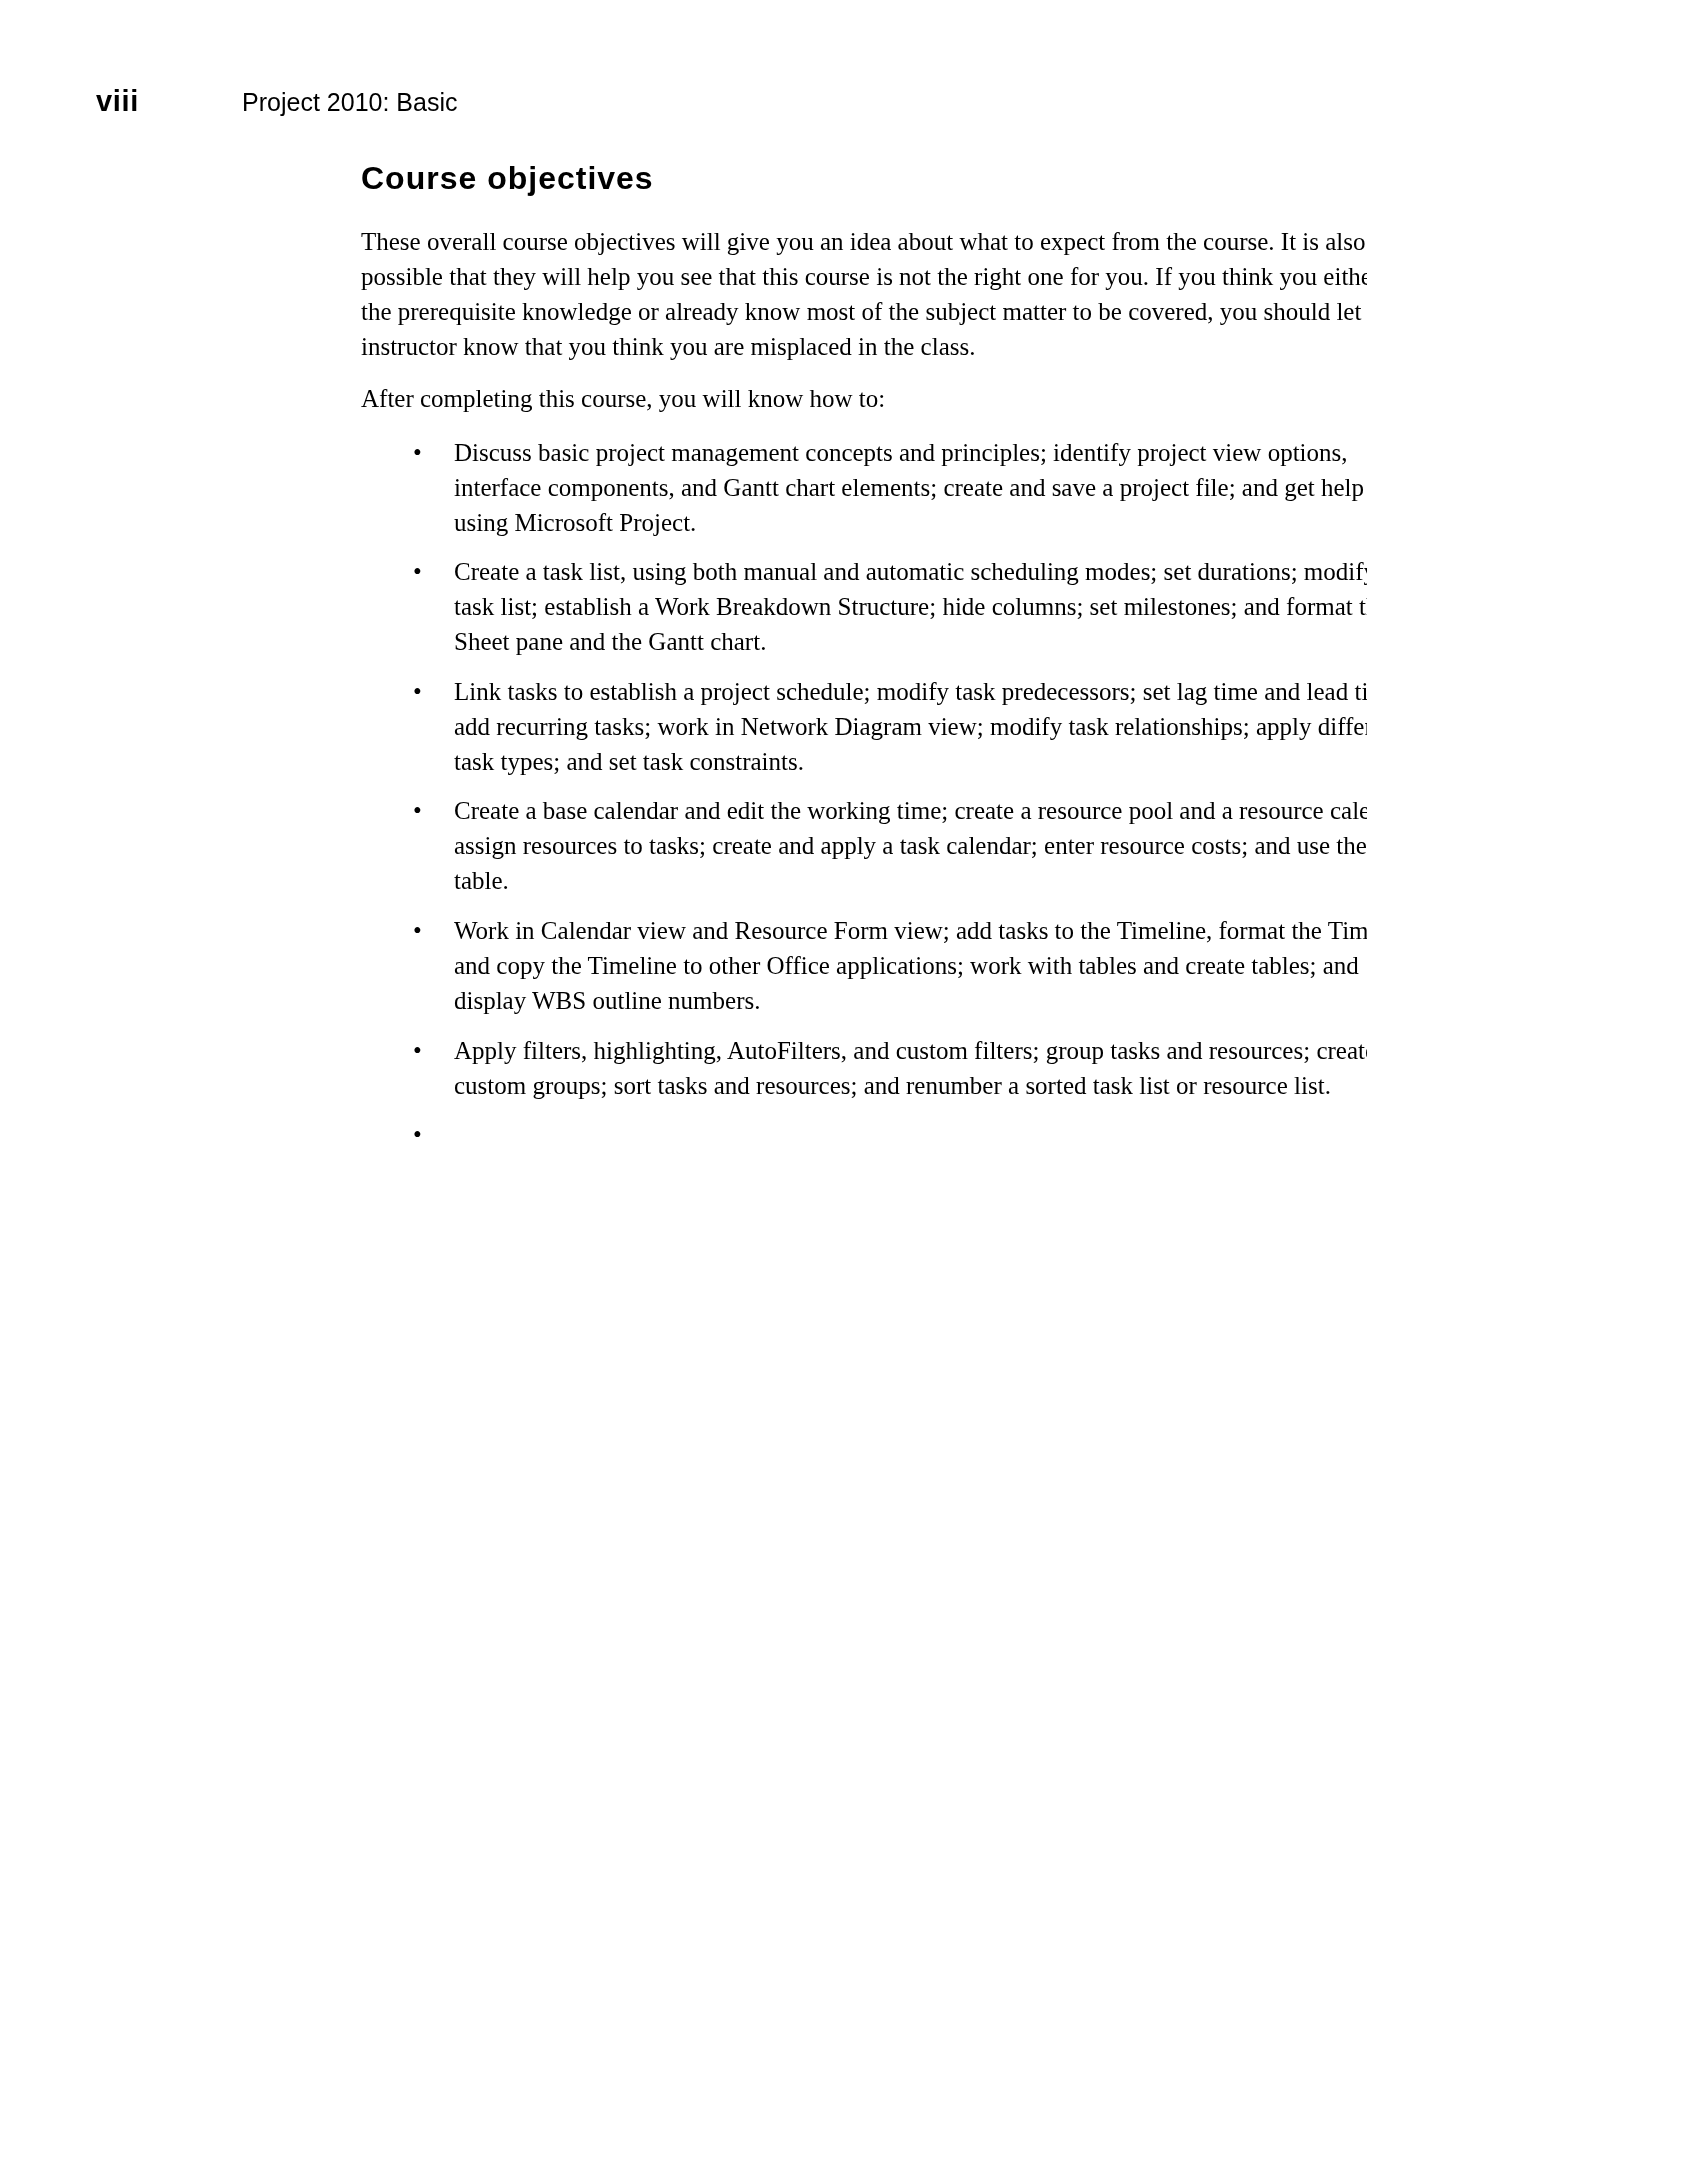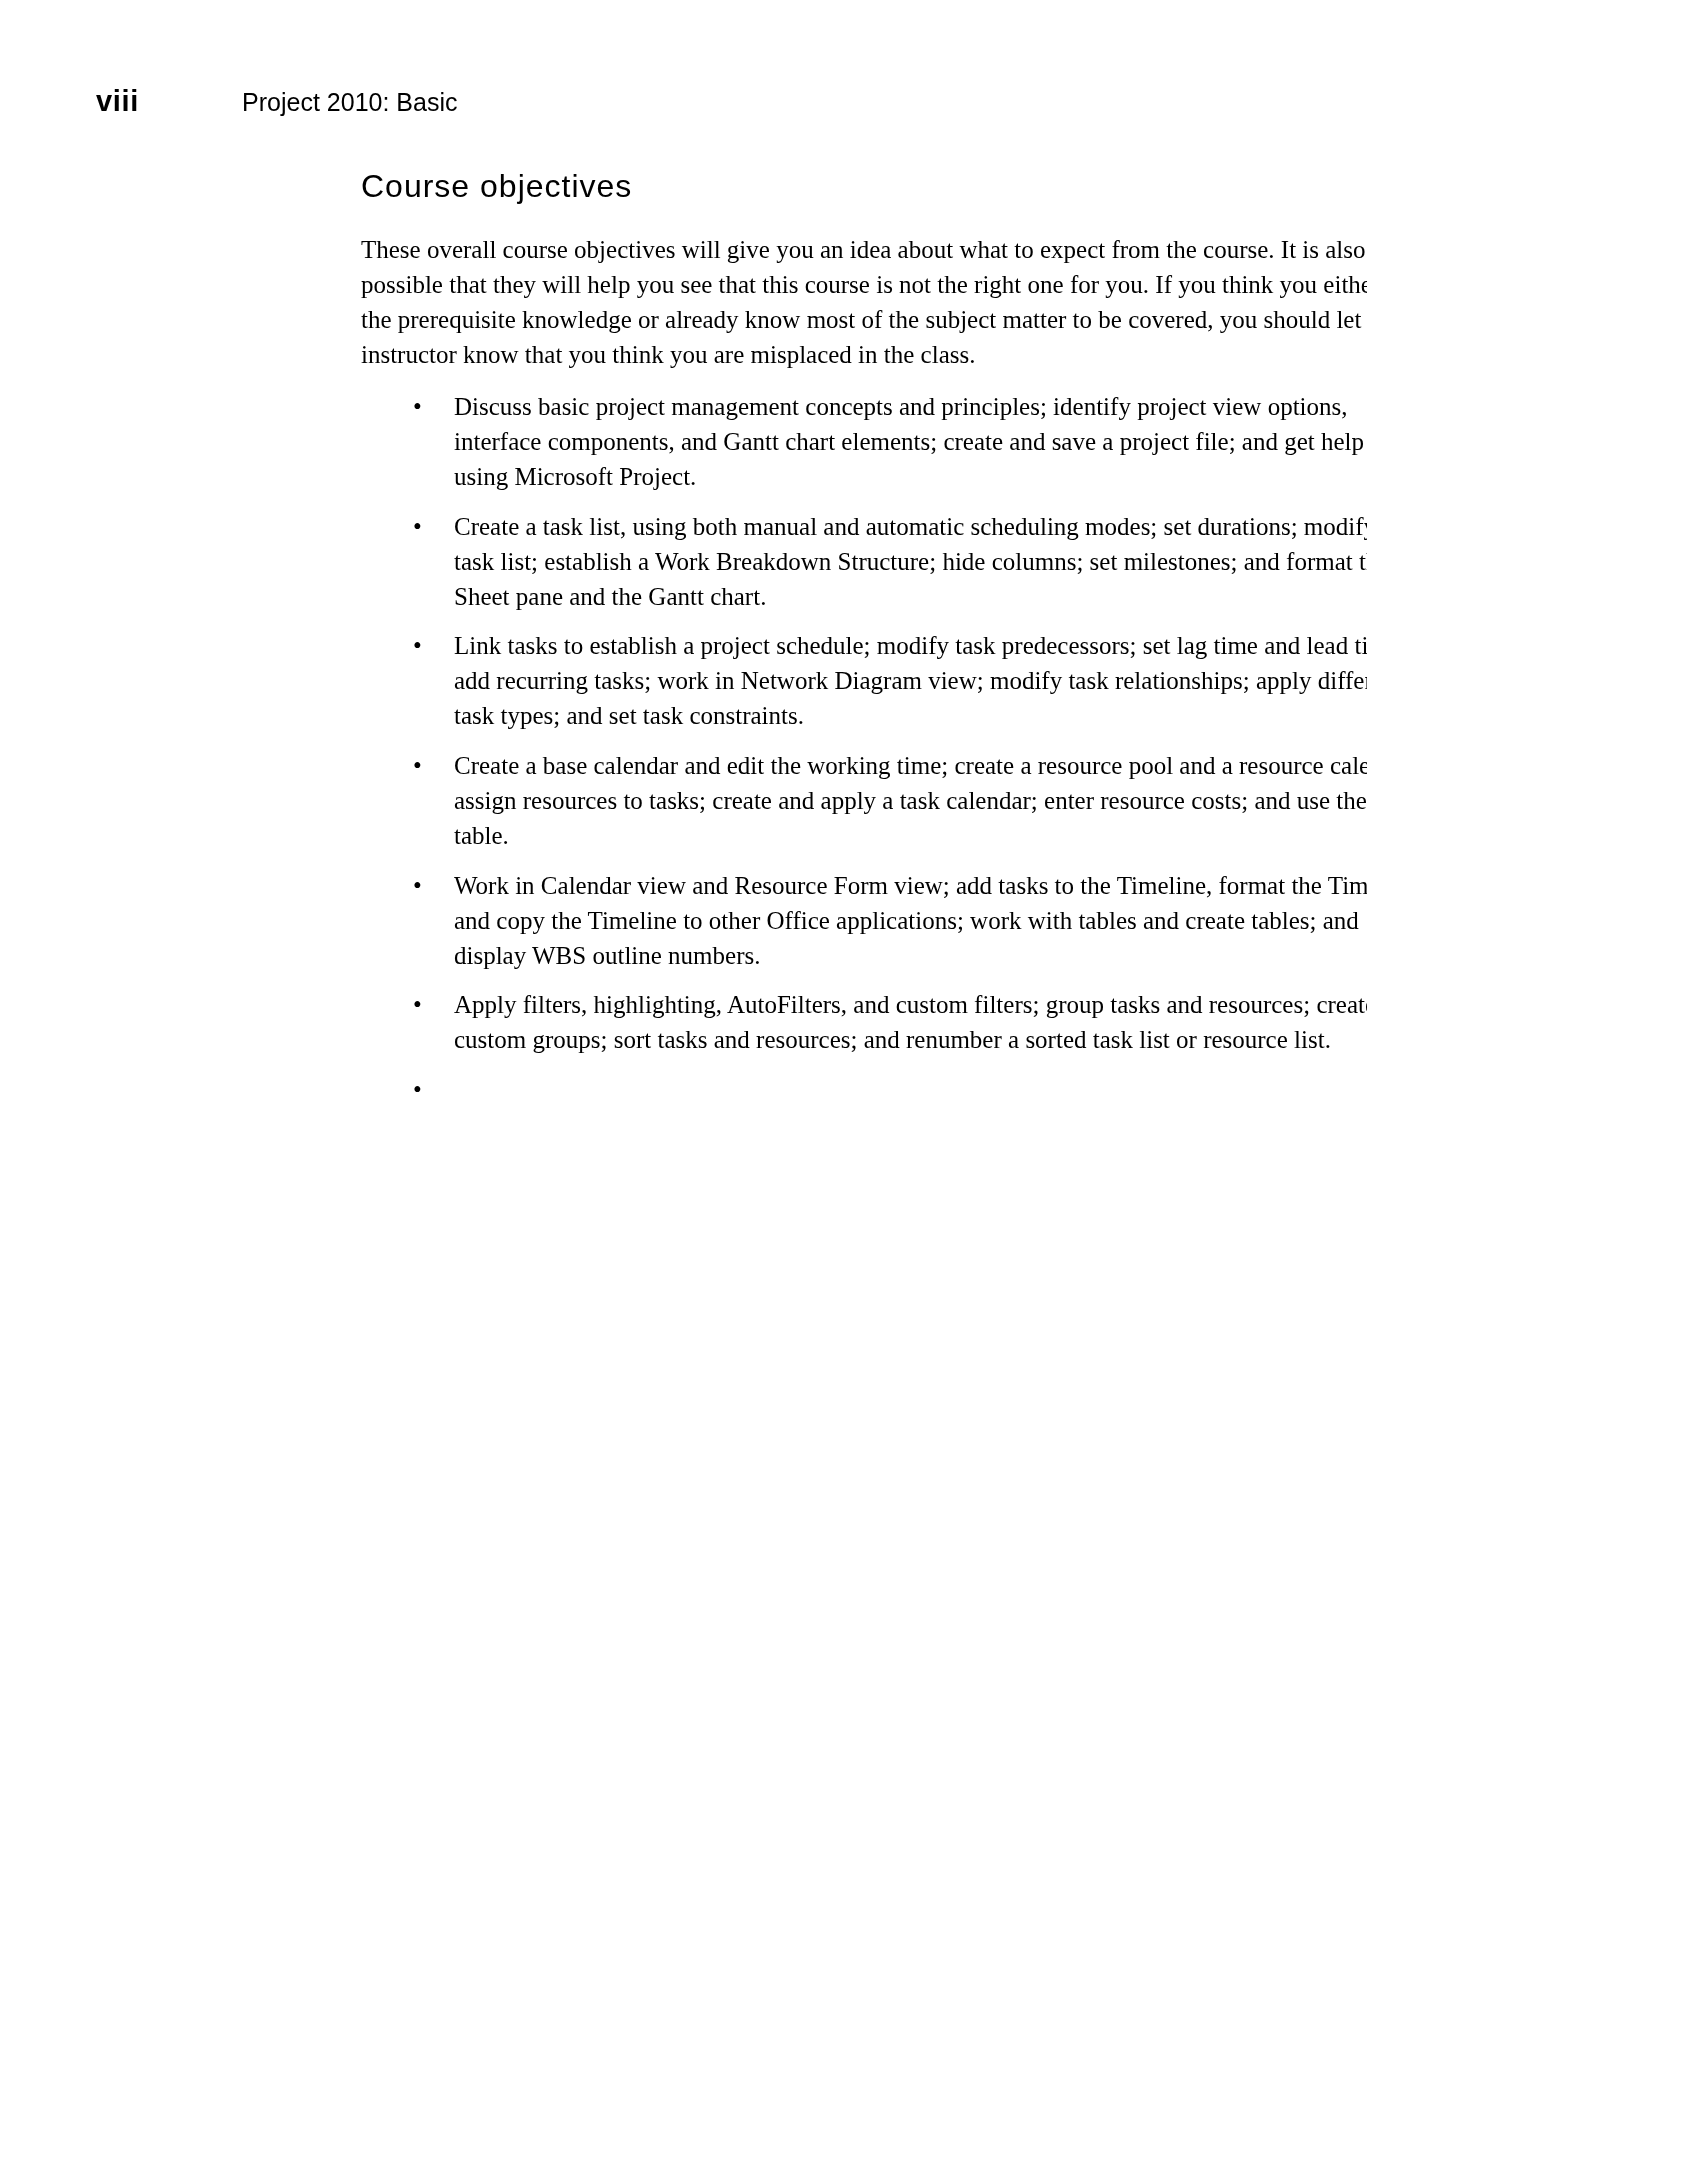--- a/index.html
+++ b/index.html
@@ -44,24 +44,24 @@
     text-align: right;
   }
   .content {
     position: absolute;
     left: 361px;
     top: 157px;
     width: 1075px;
   }
   .section-heading {
     font-family: "Liberation Sans", sans-serif;
-    font-weight: normal;
+    font-weight: bold;
     font-size: 32px;
     letter-spacing: 1px;
-    margin: 12px 0 28px 0;
+    margin: 4px 0 28px 0;
     line-height: 1.1;
   }
   .body-para {
     font-size: 25px;
     line-height: 35px;
     margin: 8px 0 17px 0;
     text-align: left;
   }
   .lead-in {
     font-size: 25px;
@@ -97,20 +97,21 @@
     <span class="folio">viii</span>
     <span class="running-title">Project 2010: Basic</span>
   </div>
 
   <div class="content">
 
     <h1 class="section-heading">Course objectives</h1>
 
     <p class="body-para">These overall course objectives will give you an idea about what to expect from the course. It is also possible that they will help you see that this course is not the right one for you. If you think you either lack the prerequisite knowledge or already know most of the subject matter to be covered, you should let your instructor know that you think you are misplaced in the class.</p>
 
+    <p class="lead-in">After completing this course, you will know how to:</p>
 
     <ul class="objectives">
       <li>
         <span class="bullet">•</span>
         <span>Discuss basic project management concepts and principles; identify project view options, interface components, and Gantt chart elements; create and save a project file; and get help on using Microsoft Project.</span>
       </li>
       <li>
         <span class="bullet">•</span>
         <span>Create a task list, using both manual and automatic scheduling modes; set durations; modify a task list; establish a Work Breakdown Structure; hide columns; set milestones; and format the Sheet pane and the Gantt chart.</span>
       </li>

